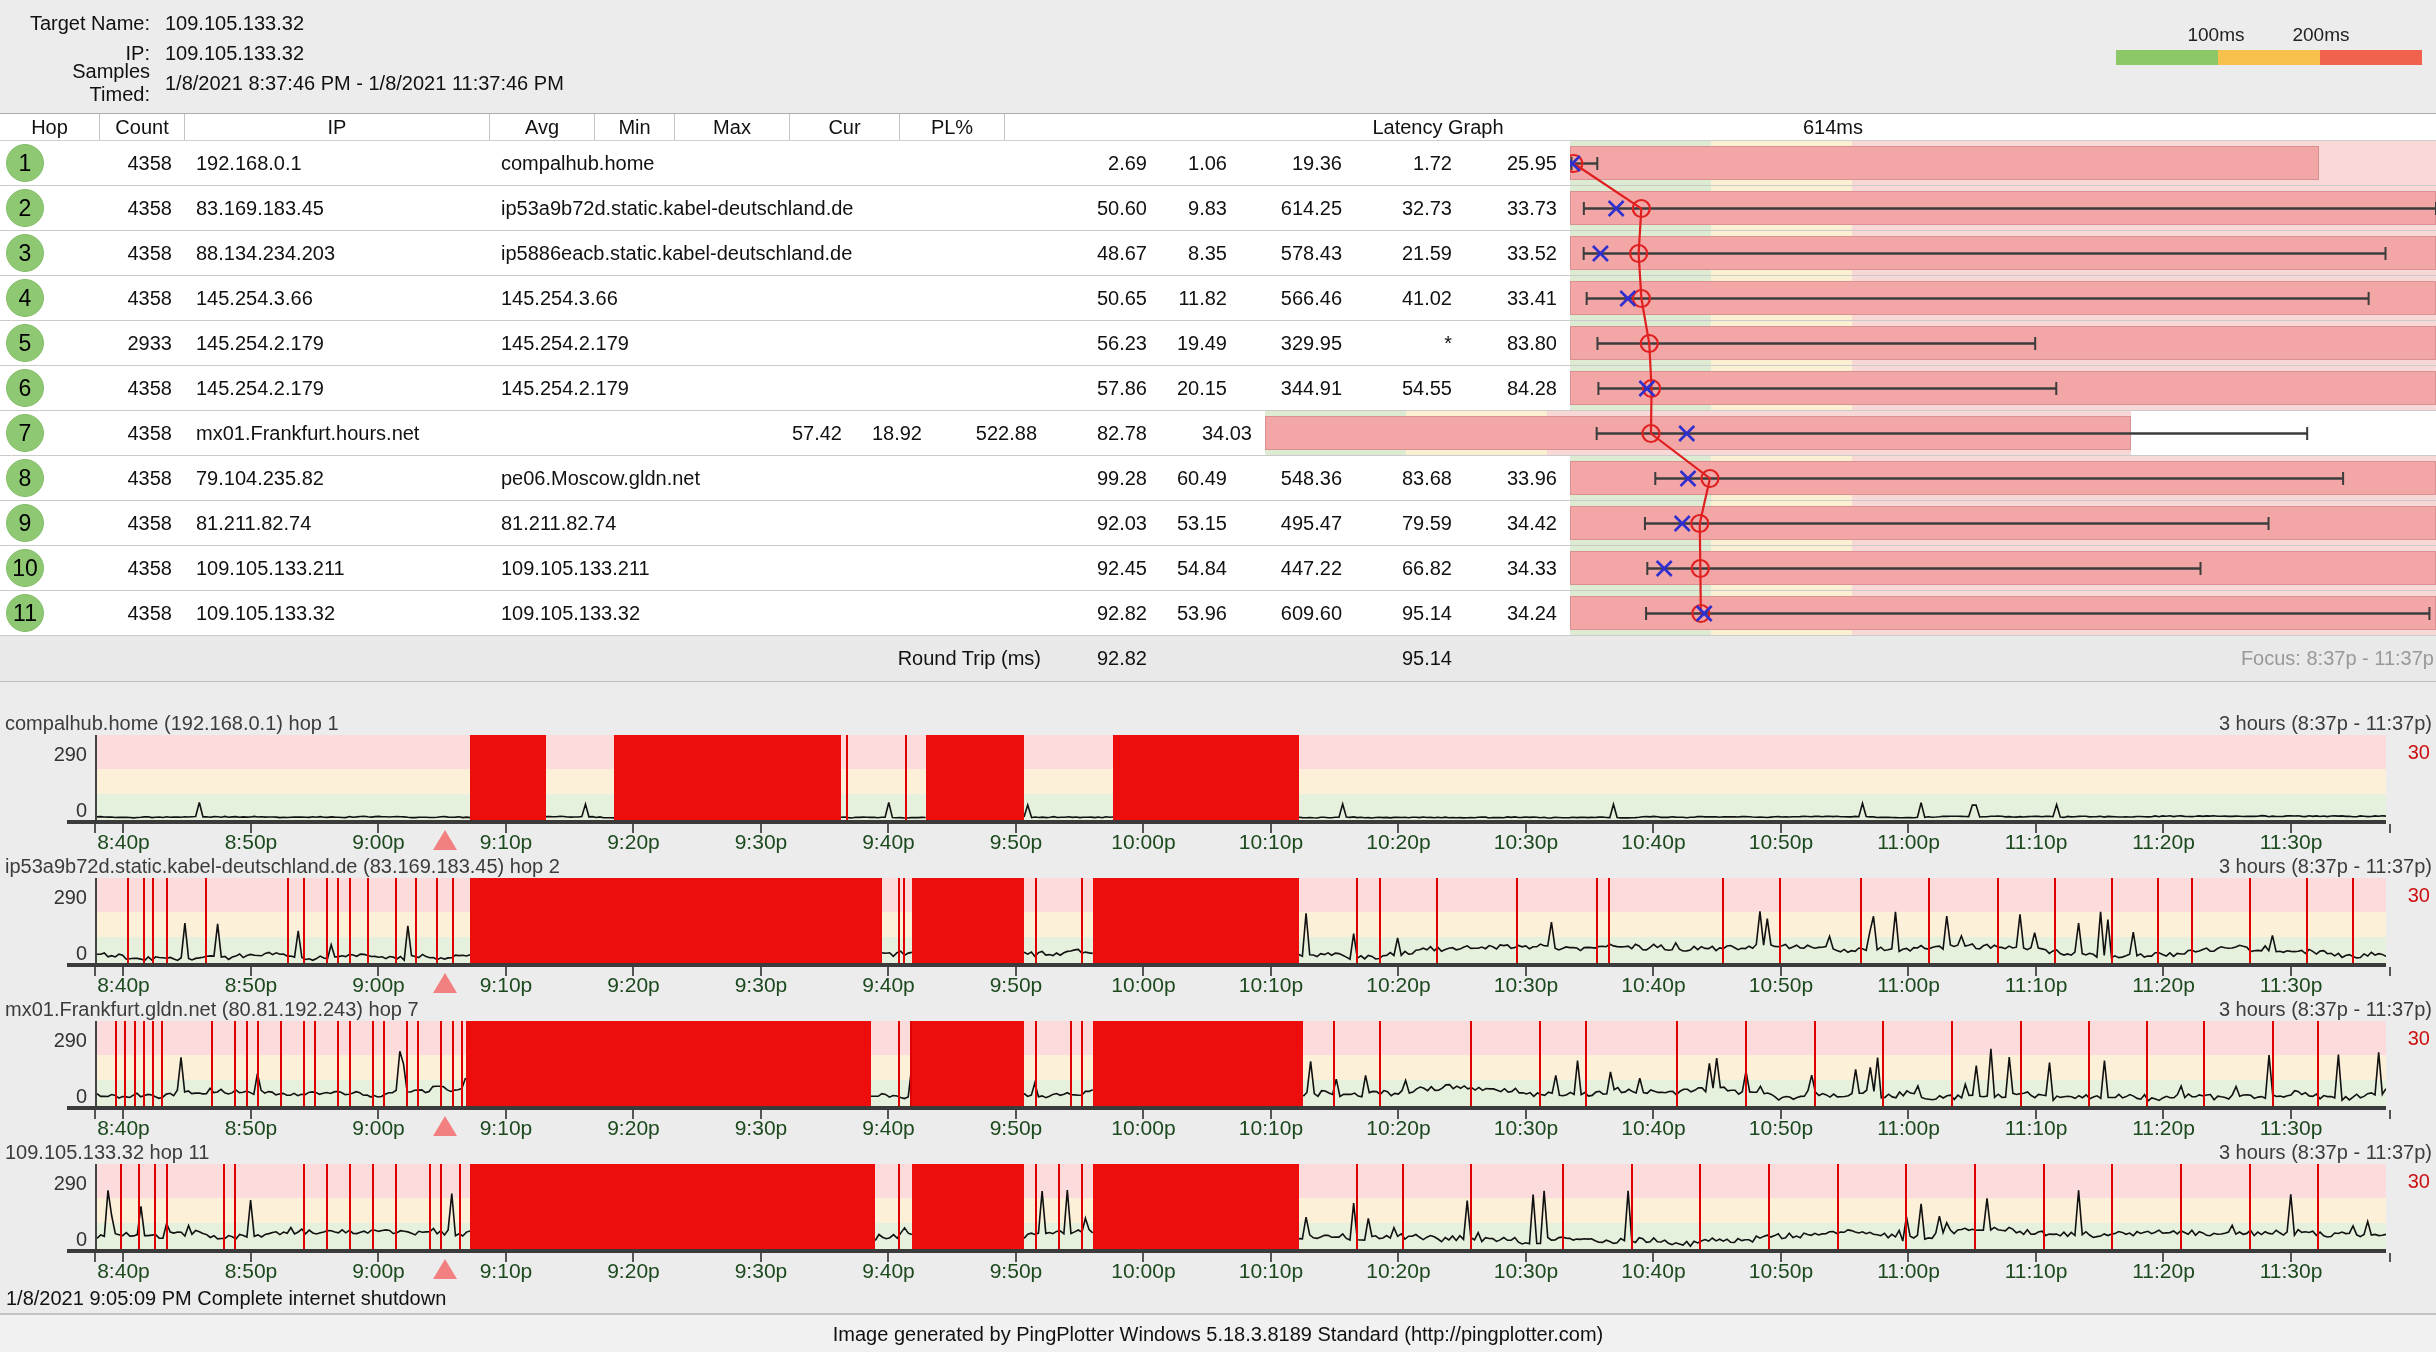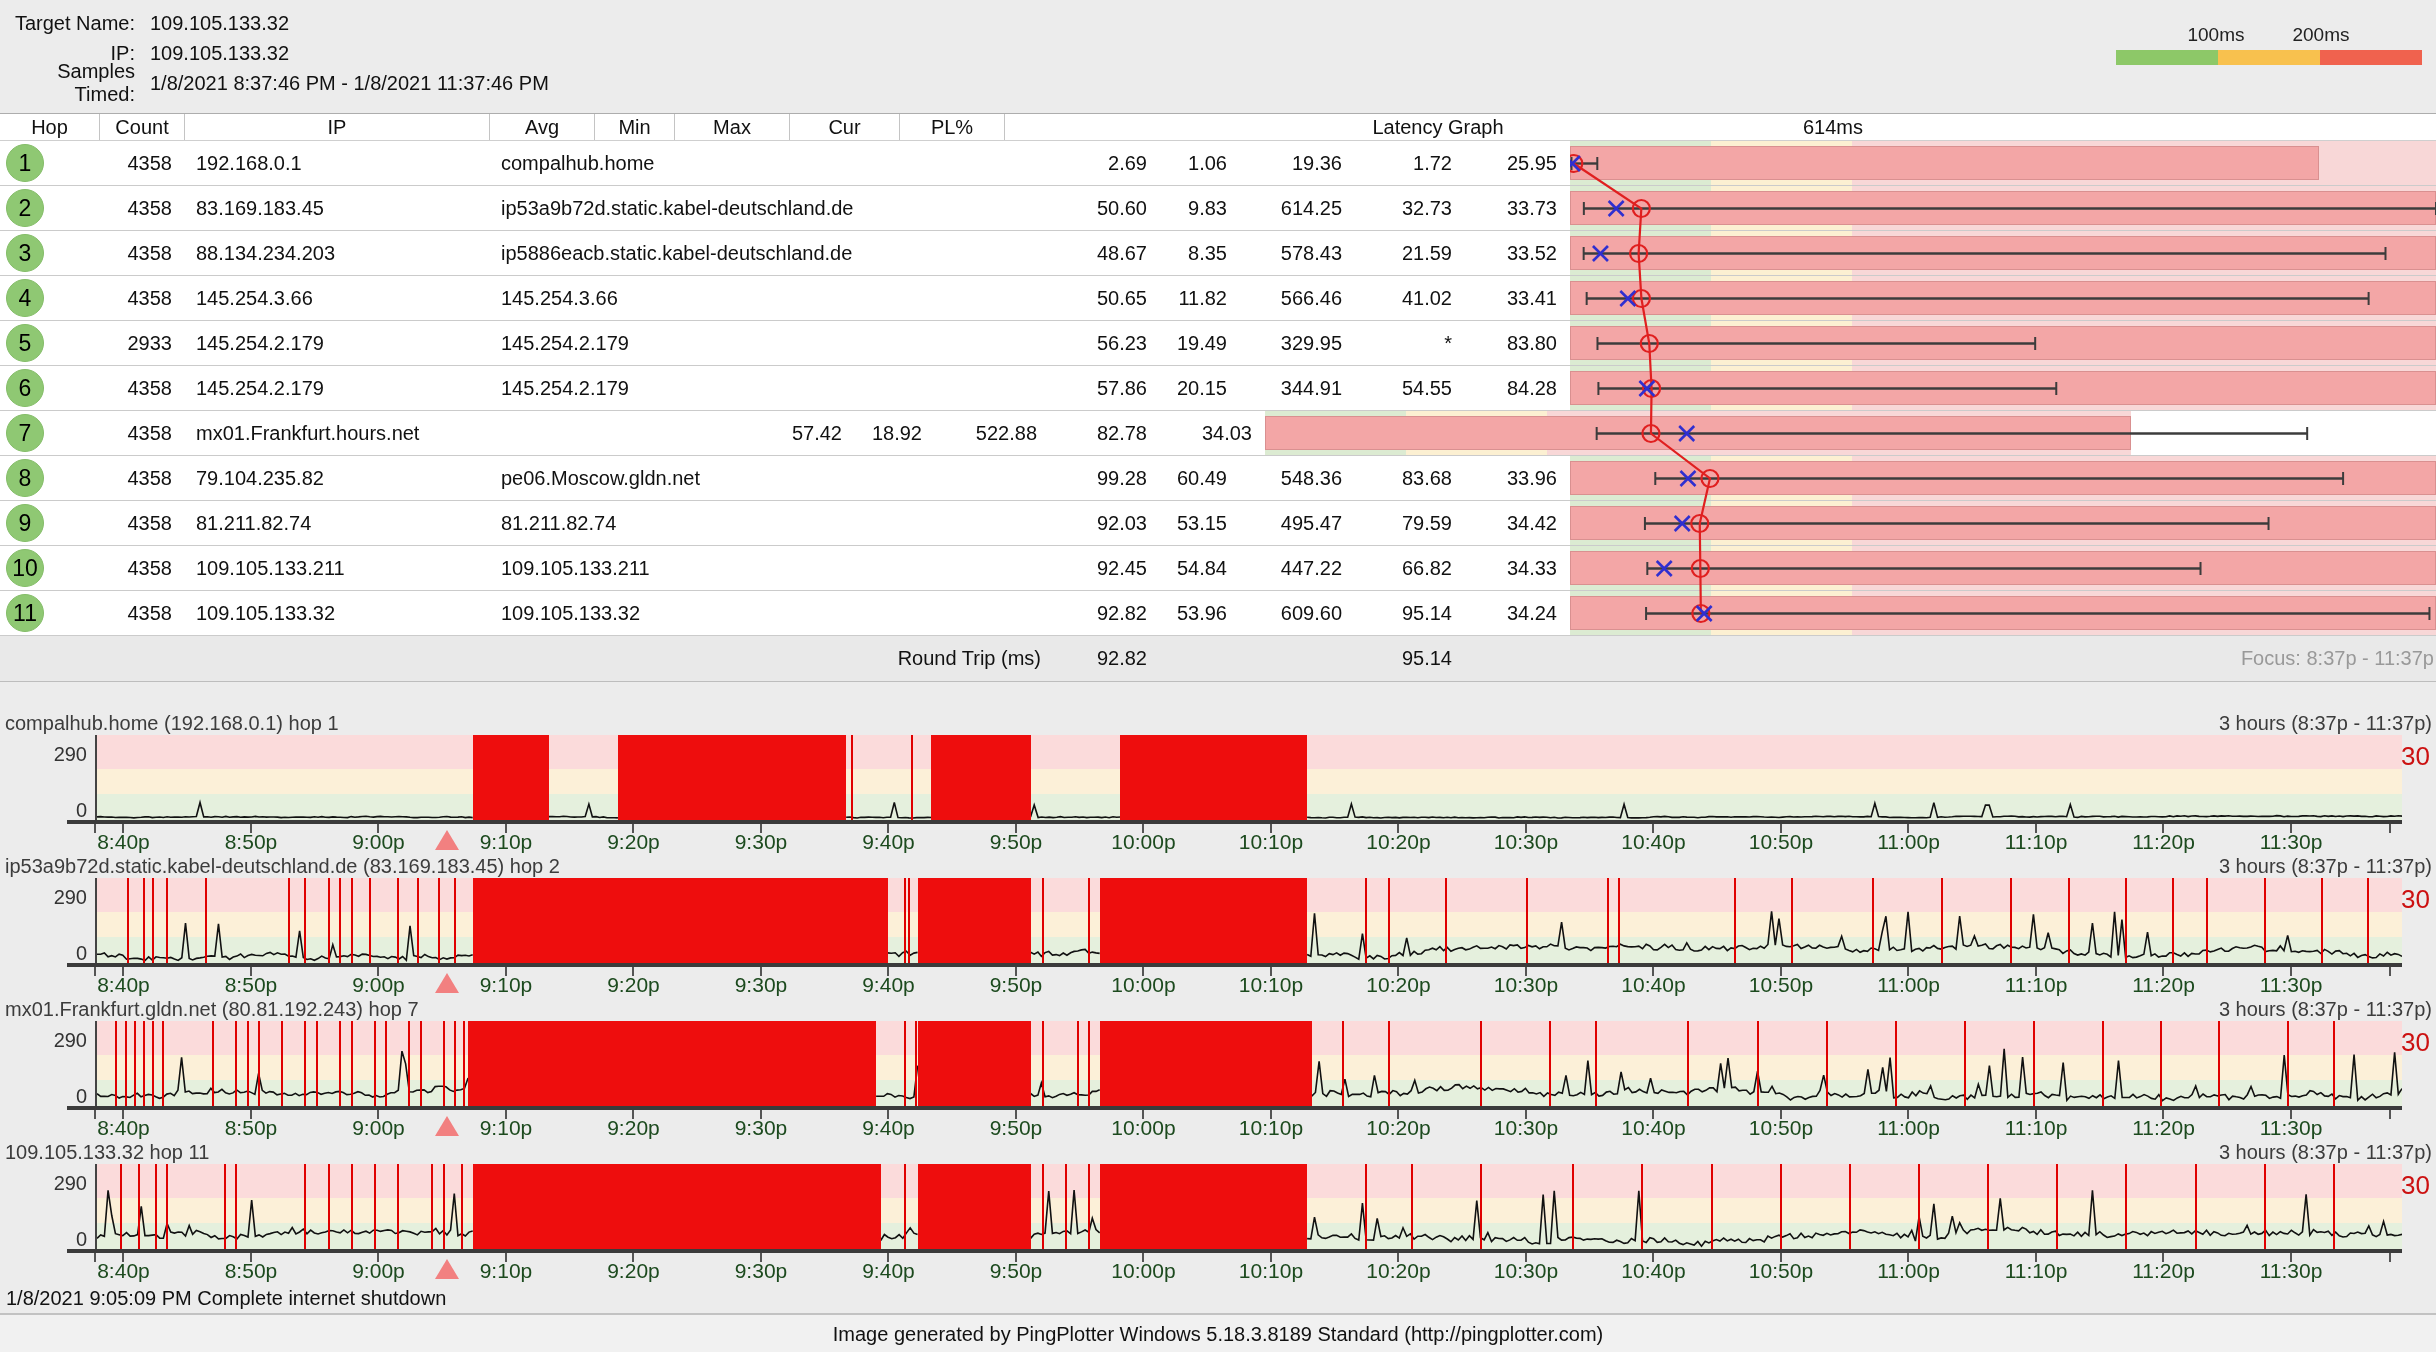--- a/index.html
+++ b/index.html
@@ -1,21 +1,21 @@
 <!DOCTYPE html>
 <html><head>
 <meta charset="utf-8">
 <style>
   * { margin:0; padding:0; box-sizing:border-box; }
   html,body { width:2436px; height:1352px; overflow:hidden;
     font-family:"Liberation Sans", sans-serif; background:#ececec; color:#111; }
 
   
   .topbar { position:relative; height:113px; padding-top:8px; }
-  .hline { display:flex; height:30px; align-items:center; font-size:20px; }
+  .hline { display:flex; height:30px; align-items:center; font-size:20px;margin-left:15px; }
   .hlabel { width:135px; text-align:right; }
   .hvalue { padding-left:15px; }
   .legend { position:absolute; top:24px; right:14px; width:306px; }
   .legend-labels { position:relative; height:26px; font-size:19px; color:#222; }
   .legend-labels span { position:absolute; transform:translateX(-50%); }
   .lg-100 { left:100px; } .lg-200 { left:205px; }
   .legend-bar { display:flex; height:15px; }
   .legend-bar div { flex:1; }
 
   
@@ -56,21 +56,21 @@
   .tl { height:143px; }
   .tl-first { margin-top:30px; }
   .tl-head { height:23px; display:flex; justify-content:space-between; align-items:flex-end;
              font-size:20px; color:#3c3c3c; padding:0 4px 0 5px; }
   .tl-body { display:flex; height:89px; }
   .tl-ylab { width:95px; position:relative; font-size:20px; color:#333; }
   .tl-ylab .ymax { position:absolute; top:8px; right:8px; }
   .tl-ylab .ymin { position:absolute; bottom:2px; right:8px; }
   .tl-plot { flex:1; position:relative; border-left:2px solid #444; overflow:visible;
      background:linear-gradient(to bottom,#fbdbdb 0 38%, #fcf0d8 38% 66%, #e5f0dd 66% 100%); }
-  .tl-right { width:34px; position:relative; font-size:26px; }
+  .tl-right { width:50px; position:relative; font-size:20px; }
   .tl-right .pl30 { position:absolute; top:6px; right:6px; color:#cc1111; }
   .baseline { position:absolute; left:-30px; right:0; bottom:0; height:4px; background:#3b3b3b; z-index:3; }
   .trace { position:absolute; left:0; top:0; width:100%; height:calc(100% - 4px); z-index:4; }
   .spike { position:absolute; top:0; bottom:4px; width:2px; background:#e00000; z-index:5; }
   .block { position:absolute; top:0; bottom:4px; background:#ee0d0d; z-index:6; }
   .tri { position:absolute; bottom:-26px; width:0; height:0; transform:translateX(-50%);
          border-left:12px solid transparent; border-right:12px solid transparent;
          border-bottom:20px solid #f28080; z-index:8; }
   .tl-axis { position:relative; height:31px; margin-left:95px; margin-right:46px; }
   .tick { position:absolute; top:0; width:2px; height:9px; background:#555; }

